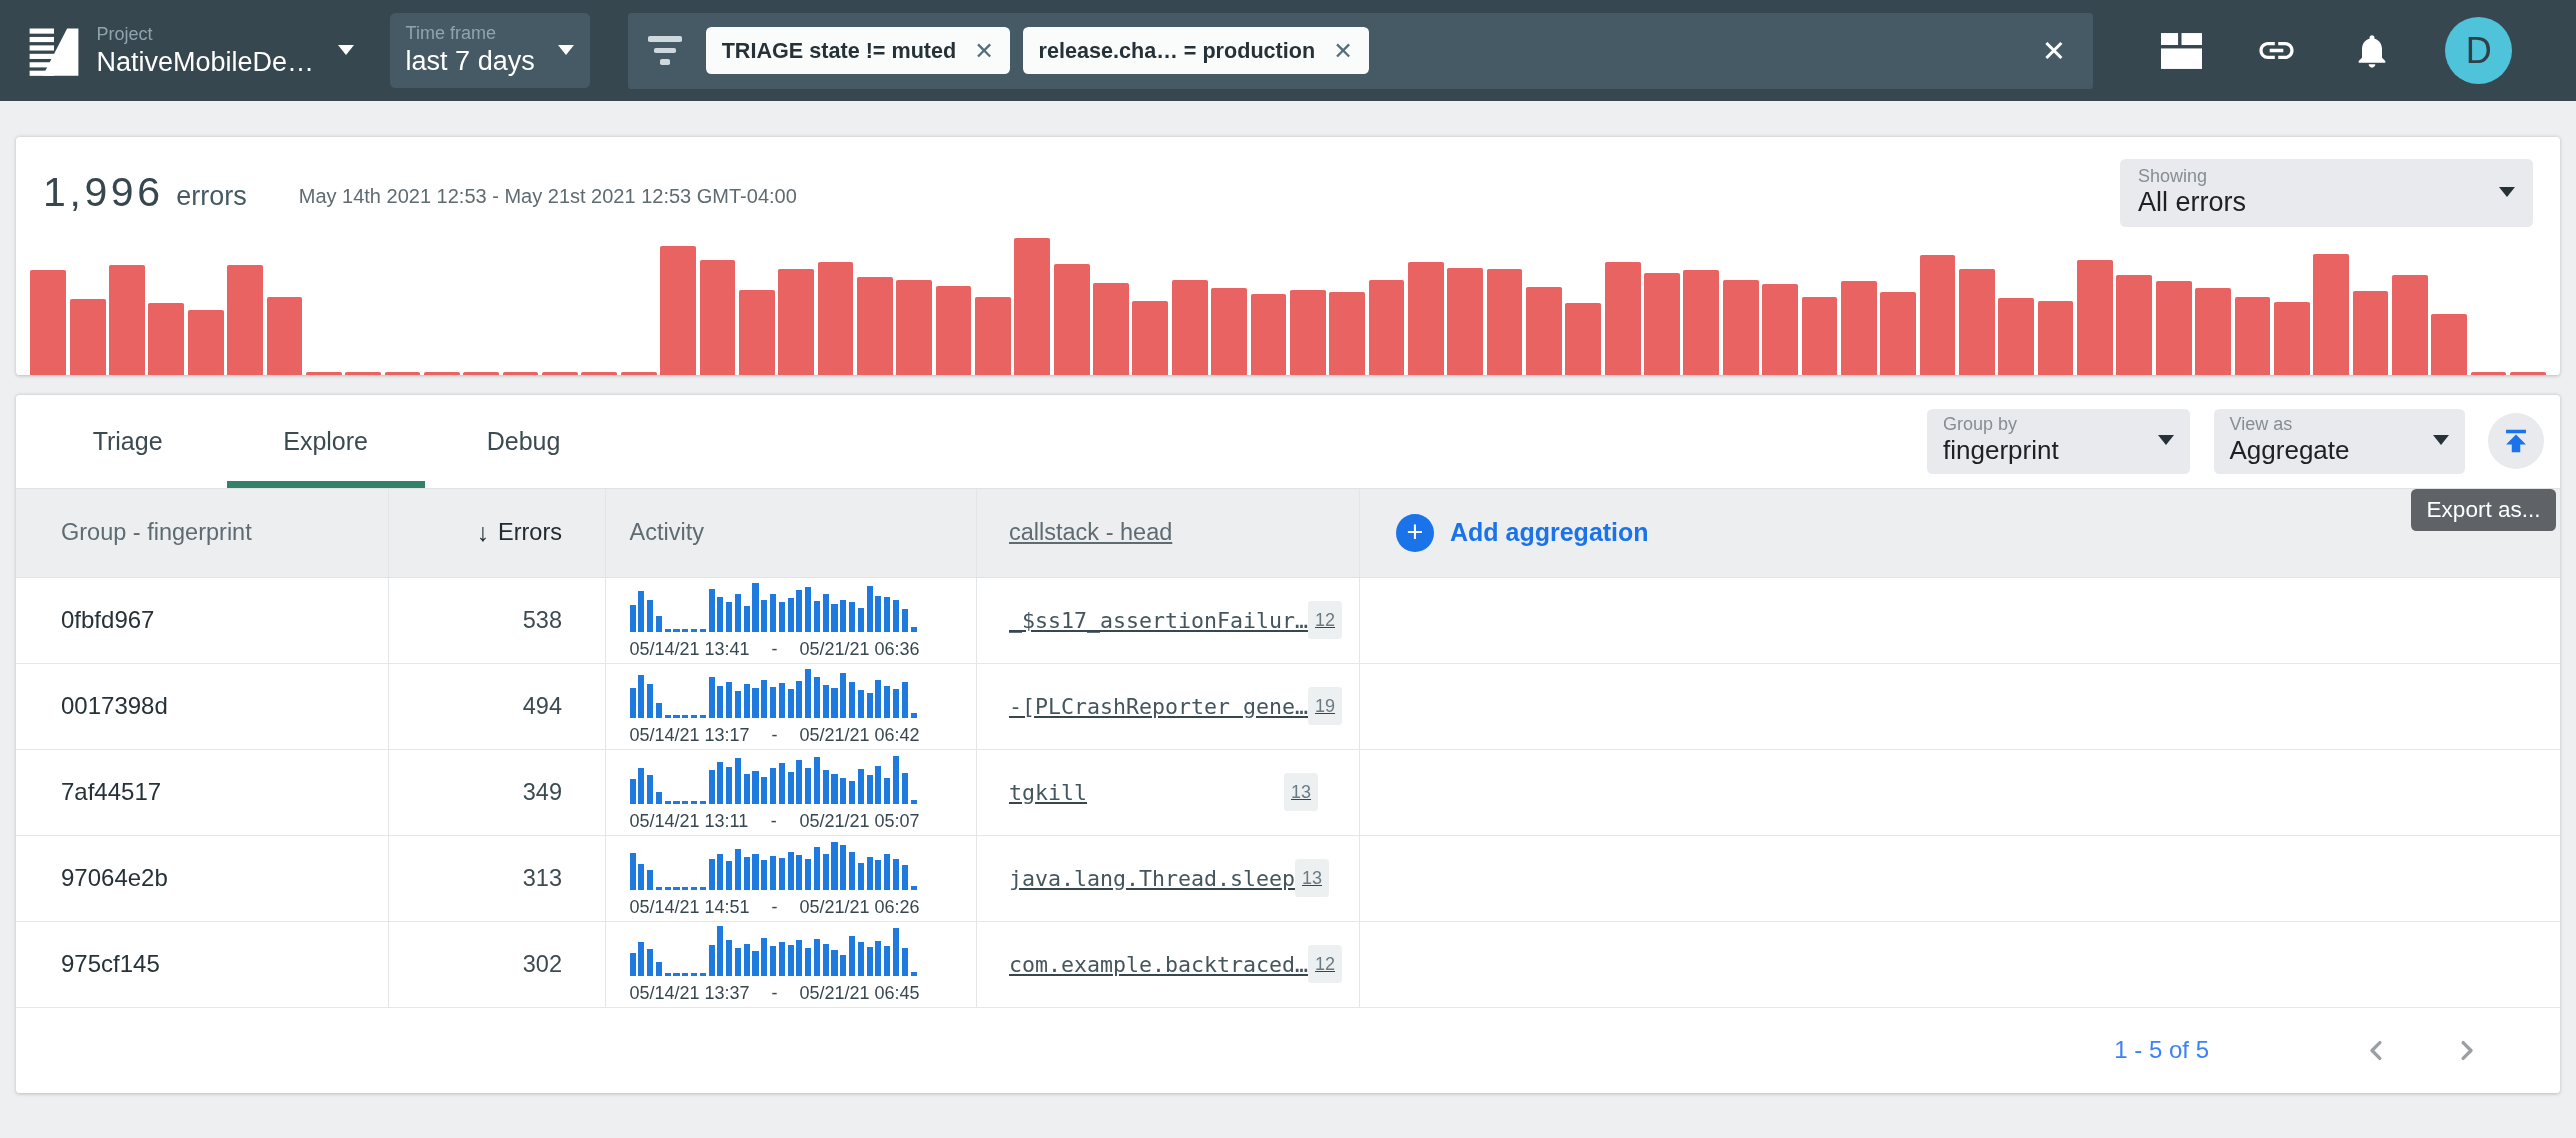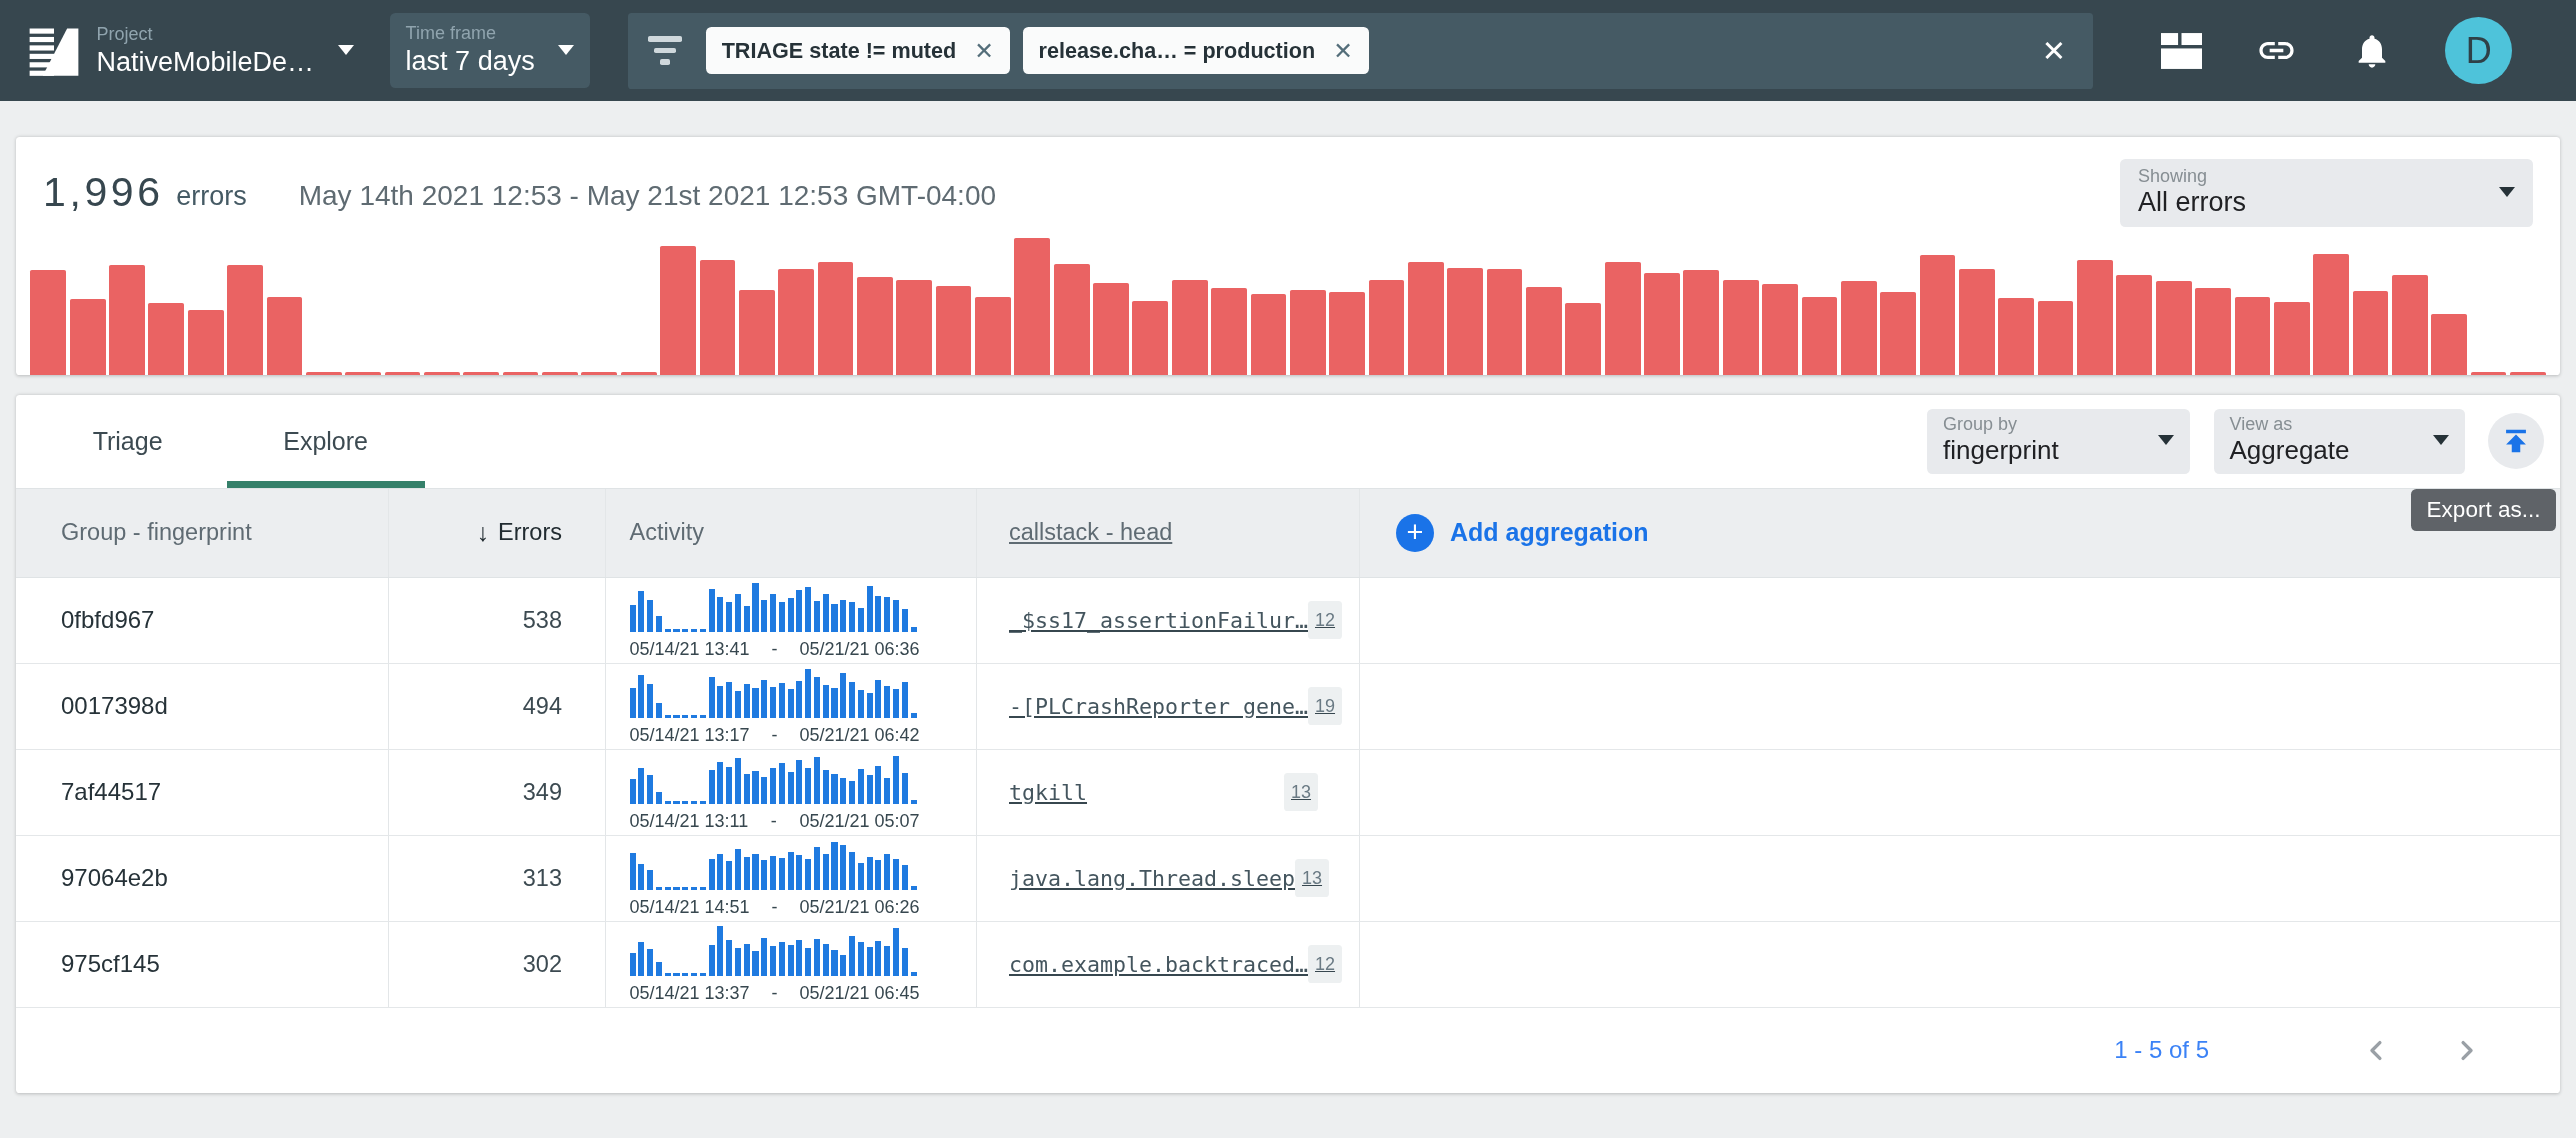--- a/index.html
+++ b/index.html
@@ -26,21 +26,21 @@
   .tb-icons { margin-left:67px; display:flex; align-items:center; gap:52px; }
   .tb-icon { width:43px; height:43px; display:flex; align-items:center; justify-content:center; cursor:pointer; }
   .avatar { width:67px; height:67px; border-radius:50%; background:#4ec3da; display:flex; align-items:center; justify-content:center; font-size:36px; color:#2f4047; cursor:pointer; }
 
   
   .card { background:#ffffff; border-radius:3.6px; box-shadow:0 0.9px 3.6px rgba(0,0,0,.22); margin:0 16px; }
   .card1 { margin-top:36px; padding-bottom:0; }
   .sum-row { display:flex; align-items:center; padding:21.6px 27px 9px 27px; }
   .sum-count { font-size:41px; color:#37474f; letter-spacing:3.6px; }
   .sum-suffix { font-size:27px; color:#455a64; margin-left:12.6px; margin-top:7.2px; }
-  .sum-dates { font-size:28px; color:#5f6b72; margin-left:52px; margin-top:7.2px; }
+  .sum-dates { font-size:20px; color:#5f6b72; margin-left:52px; margin-top:7.2px; }
   .showing-box { margin-left:auto; background:#e8eaed; border-radius:5.4px; padding:7.2px 18px 9px 18px; width:413px; display:flex; align-items:center; cursor:pointer; }
   .showing-label { font-size:18px; color:#868e93; }
   .showing-value { font-size:27px; color:#202124; }
   .histogram { display:flex; align-items:flex-end; height:137px; padding:0 12.6px; margin-top:1.8px; }
   .histogram i { flex:1 1 0; margin:0 1.8px; background:#ea6363; border-radius:1.8px 1.8px 0 0; min-height:2.7px; }
 
   
   .card2 { margin-top:20px; position:relative; }
   .tabsrow { height:93px; display:flex; align-items:center; padding-left:12.6px; }
   .tab { width:198px; height:93px; display:flex; align-items:center; justify-content:center; font-size:25px; color:#3c4a51; cursor:pointer; position:relative; }
@@ -233,20 +233,21 @@
       <i style="height: 2%;"></i>
       <i style="height: 2%;"></i>
     </div>
 </div>
 
 <div class="card card2">
 
   <div class="tabsrow">
     <div class="tab">Triage</div>
     <div class="tab active">Explore</div>
+    <div class="tab">Debug</div>
 
     <div class="controls">
       <div class="dd-box dd1">
         <div class="dd-col">
           <span class="dd-label">Group by</span>
           <span class="dd-value">fingerprint</span>
         </div>
         <span class="caret dark dd-caret"></span>
       </div>
       <div class="dd-box dd2">

